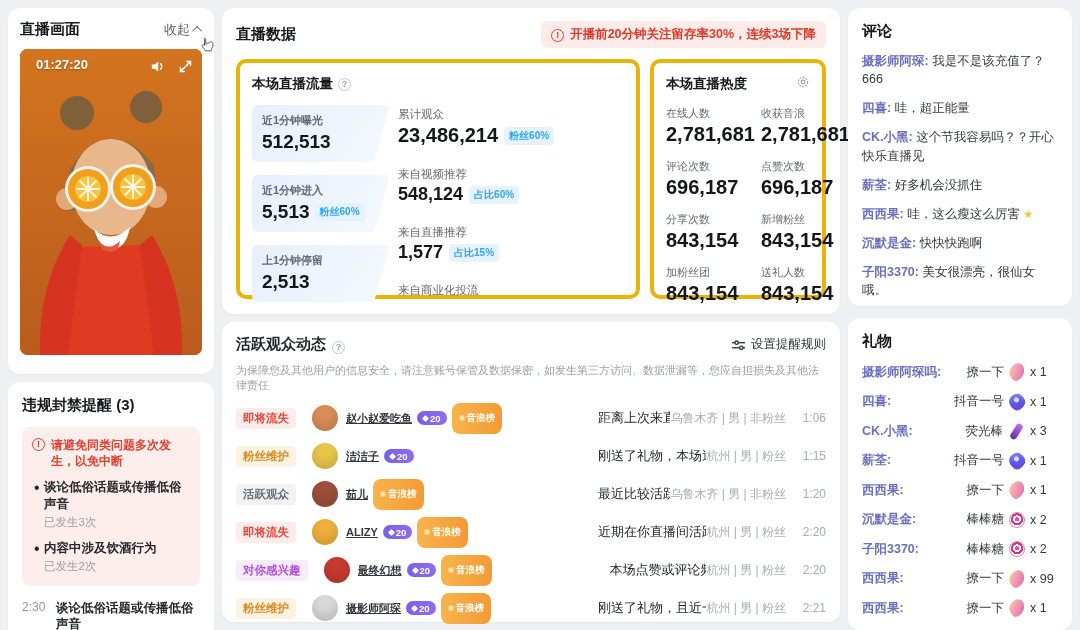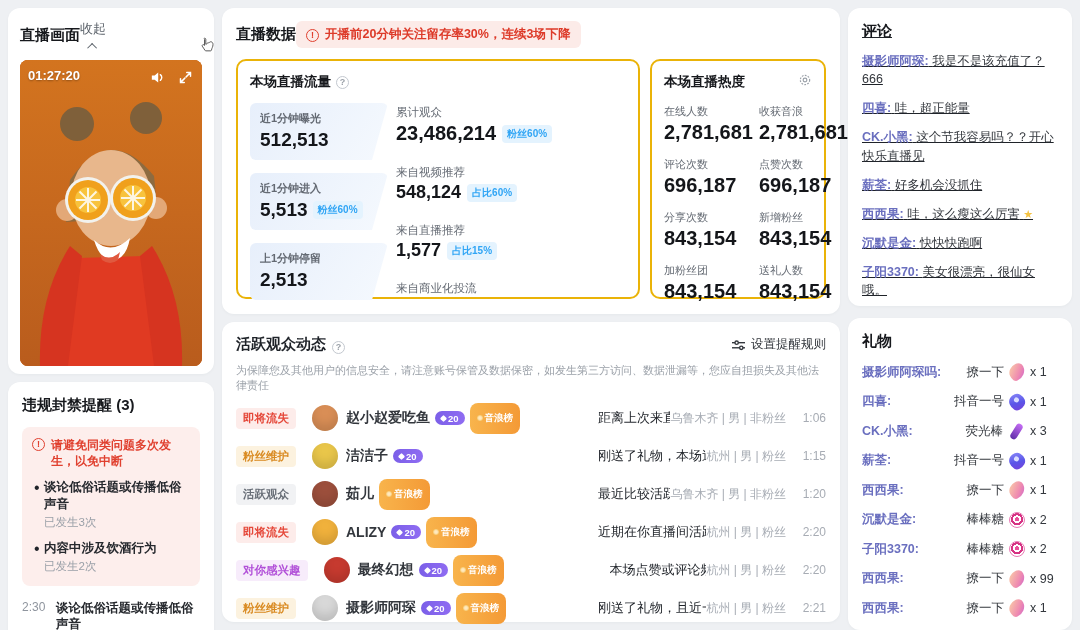--- a/index.html
+++ b/index.html
@@ -3,46 +3,46 @@
 <meta charset="utf-8">
 <style>
   * { margin:0; padding:0; box-sizing:border-box; }
   html,body { width:1080px; height:630px; }
   body { font-family:"Liberation Sans","DejaVu Sans",sans-serif; background:#eef0f3; color:#1f2329; }
   #stage { position:relative; width:1080px; height:630px; overflow:hidden; background:#eef0f3; }
   .card { position:absolute; background:#fff; border-radius:12px; box-shadow:0 1px 3px rgba(30,40,60,.04); }
 
   
   #live-card { left:8px; top:8px; width:206px; height:366px; padding:12px; }
-  .card-head { display:flex; align-items:center; }
+  .card-head { display:flex; align-items:center; justify-content:space-between; }
   .card-title { font-size:15px; font-weight:bold; color:#17191d; }
-  .collapse-btn { display:flex; align-items:center; gap:5px; font-size:13px; color:#5c636b; cursor:pointer;flex-direction:column; }
+  .collapse-btn { display:flex; align-items:center; gap:5px; font-size:13px; color:#5c636b; cursor:pointer; }
   .chev-up { width:7px; height:7px; border-left:1.5px solid #5c636b; border-top:1.5px solid #5c636b; transform:rotate(45deg) translateY(2px); }
   .video-wrap { position:relative; margin-top:10px; width:182px; height:306px; border-radius:8px; overflow:hidden; background:#c96a1e; }
-  .video-ts { position:absolute; left:8px; top:8px; color:#fff; font-size:13px; font-weight:bold; text-shadow:0 1px 2px rgba(0,0,0,.3); z-index:3; }
+  .video-ts { position:absolute; left:16px; top:8px; color:#fff; font-size:13px; font-weight:bold; text-shadow:0 1px 2px rgba(0,0,0,.3); z-index:3; }
   .video-ctrls { position:absolute; right:8px; top:8px; display:flex; gap:10px; z-index:3; }
   .vicon { width:18px; height:18px; display:flex; align-items:center; justify-content:center; cursor:pointer; }
 
   #violation-card { left:8px; top:382px; width:206px; height:260px; padding:14px; }
   .vio-alert { margin-top:12px; background:#fdeeec; border-radius:8px; padding:10px 10px 12px 10px; }
   .vio-alert-head { display:flex; gap:6px; align-items:flex-start; color:#e0402f; font-size:12px; line-height:1.35; font-weight:bold; }
   .excl-icon { flex:0 0 auto; width:13px; height:13px; border:1.3px solid #e0402f; border-radius:50%; font-size:9px; line-height:11px; text-align:center; color:#e0402f; font-weight:bold; margin-top:1px; }
   .vio-item { margin-top:10px; padding-left:12px; position:relative; }
   .vio-item::before { content:"•"; position:absolute; left:2px; top:0; color:#1f2329; }
   .vio-item-text { font-size:12.5px; font-weight:bold; color:#26292e; line-height:1.3; }
   .vio-item-sub { font-size:11.5px; color:#9aa0a8; margin-top:3px; }
   .vio-log { display:flex; gap:8px; margin-top:14px; }
   .vio-log-time { flex:0 0 aupx; font-size:12px; color:#8f959e; min-width:26px; }
   .vio-log-text { font-size:12.5px; font-weight:bold; color:#26292e; line-height:1.3; }
 
   
   #data-card { left:222px; top:8px; width:618px; height:306px; padding:13px 14px; }
   .warn-pill { display:flex; align-items:center; gap:6px; background:#fcebe8; color:#dd3a29; font-size:12.5px; font-weight:bold; padding:5px 10px; border-radius:6px; }
   .subcards { display:flex; gap:10px; margin-top:11px; }
-  .subcard { border:2px solid #eab308; border-radius:10px; padding:12px; height:240px; }
+  .subcard { border:4px solid #eab308; border-radius:10px; padding:12px; height:240px; }
   #traffic-box { width:404px; }
   #heat-box { width:176px; }
   .sub-head { display:flex; align-items:center; justify-content:space-between; }
   .sub-title { font-size:13.5px; font-weight:bold; color:#17191d; display:flex; align-items:center; gap:5px; }
   .help-icon { width:13px; height:13px; border:1px solid #c3c8cf; border-radius:50%; color:#9aa0a8; font-size:9px; line-height:11px; text-align:center; font-weight:bold; cursor:pointer; }
 
   .traffic-body { display:flex; margin-top:12px; }
   .funnel-col { width:138px; display:flex; flex-direction:column; gap:13px; }
   .fbox { height:57px; padding:8px 10px; background:linear-gradient(125deg,#e7effb 0%,#f5f9fe 100%); clip-path:polygon(0 0,100% 0,calc(100% - 16px) 100%,0 100%); border-radius:6px; }
   .fbox-label { font-size:11px; color:#646a73;font-weight:bold; }
@@ -73,31 +73,31 @@
   .disclaimer { padding:0 14px; margin-top:9px; font-size:11px; color:#9aa0a8; }
   .aud-rows { margin-top:6px; }
   .aud-row { display:flex; align-items:center; height:38px; padding:0 14px; }
   .tag { flex:0 0 auto; min-width:58px; text-align:center; font-size:11.5px; font-weight:bold; padding:3px 7px; border-radius:4px; margin-right:16px; }
   .tag.churn { background:#fdecea; color:#e5483a; }
   .tag.fan { background:#fcf2df; color:#d98a21; }
   .tag.active { background:#f1f2f4; color:#696f78; }
   .tag.interest { background:#f7ecfb; color:#b14fd8; }
   .avatar { flex:0 0 auto; width:26px; height:26px; border-radius:50%; margin-right:8px; background:#ccc; box-shadow:inset 0 -6px 10px rgba(0,0,0,.12); }
   .name-group { flex:0 0 252px; display:flex; align-items:center; gap:5px; overflow:hidden; }
-  .viewer-name { font-size:14px; color:#33373d; font-weight:bold; white-space:nowrap; }
+  .viewer-name { font-size:11px; color:#33373d; font-weight:bold; white-space:nowrap;text-decoration:underline; }
   .lvl-badge { display:inline-flex; align-items:center; gap:2px; background:linear-gradient(90deg,#7b5fe8,#8f6cf2); color:#fff; font-size:9.5px; font-weight:bold; padding:1.5px 6px; border-radius:8px; white-space:nowrap; }
   .lvl-badge::before { content:""; width:5px; height:5px; background:#fff; border-radius:1px; transform:rotate(45deg); }
   .honor-badge { display:inline-flex; align-items:center; gap:2px; background:linear-gradient(90deg,#f8b44c,#f49a36); color:#fff; font-size:9.5px; font-weight:bold; padding:9px 7px; border-radius:8px; white-space:nowrap; }
   .honor-badge::before { content:""; width:6px; height:6px; background:radial-gradient(circle,#ffe9bf 30%,#f7c96e 70%); border-radius:50%; }
   .viewer-msg { flex:1; font-size:13px; color:#1f2329; white-space:nowrap; overflow:hidden; }
   .viewer-meta { font-size:12px; color:#a7acb4; white-space:nowrap; margin-right:10px; }
   .viewer-time { font-size:12px; color:#a7acb4; width:30px; text-align:right; }
 
   
-  #comments-card { left:848px; top:8px; width:224px; height:298px; padding:14px; overflow:hidden;text-decoration:underline; }
+  #comments-card { left:848px; top:8px; width:224px; height:298px; padding:14px; overflow:hidden; }
   .comment { margin-top:11px; font-size:12.5px; line-height:1.45; color:#33373d; }
   .c-name { color:#6a6fbf; font-weight:bold; }
   .sparkle { color:#f5c344; font-size:11px; }
 
   #gifts-card { left:848px; top:318px; width:224px; height:312px; padding:14px; overflow:hidden; }
   .gift-row { display:flex; align-items:center; margin-top:12.5px; }
   .g-name { flex:1; font-size:12.5px; color:#6a6fbf; font-weight:bold; white-space:nowrap; overflow:hidden; }
   .g-right { display:flex; align-items:center; gap:5px; }
   .g-gift { font-size:12.5px; color:#33373d; }
   .g-count { font-size:12.5px; color:#33373d; min-width:28px; text-align:left; }

